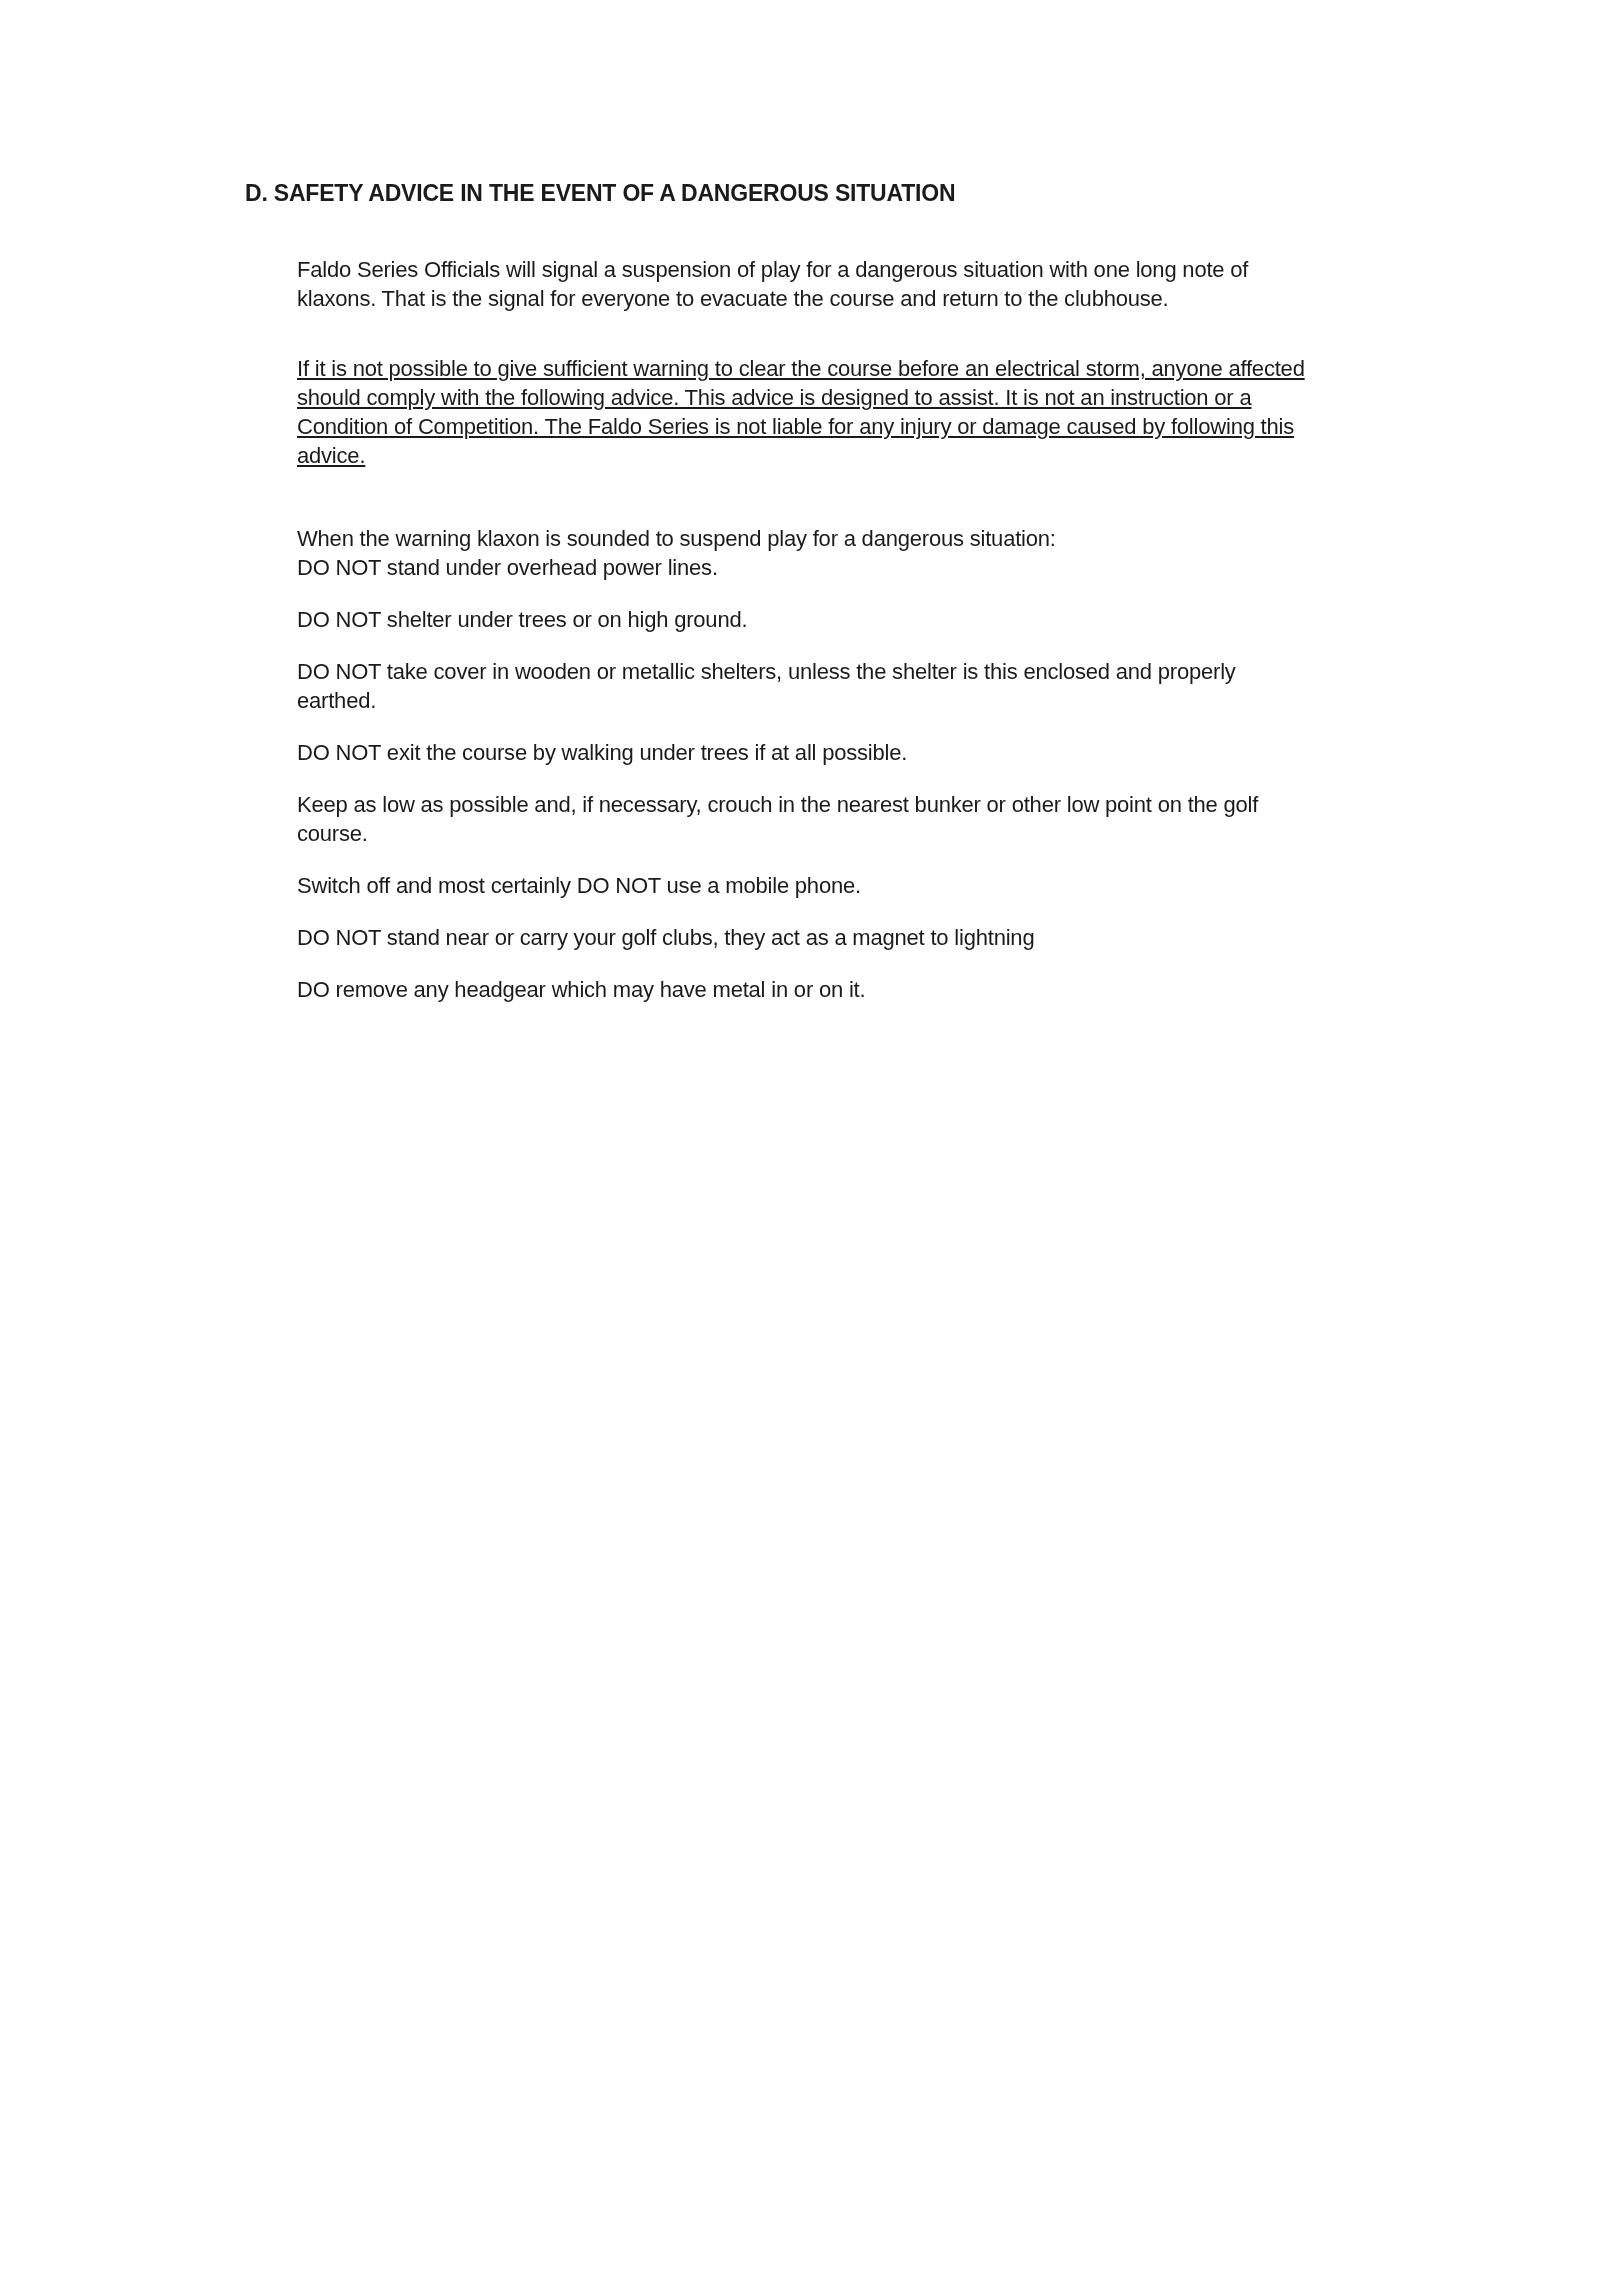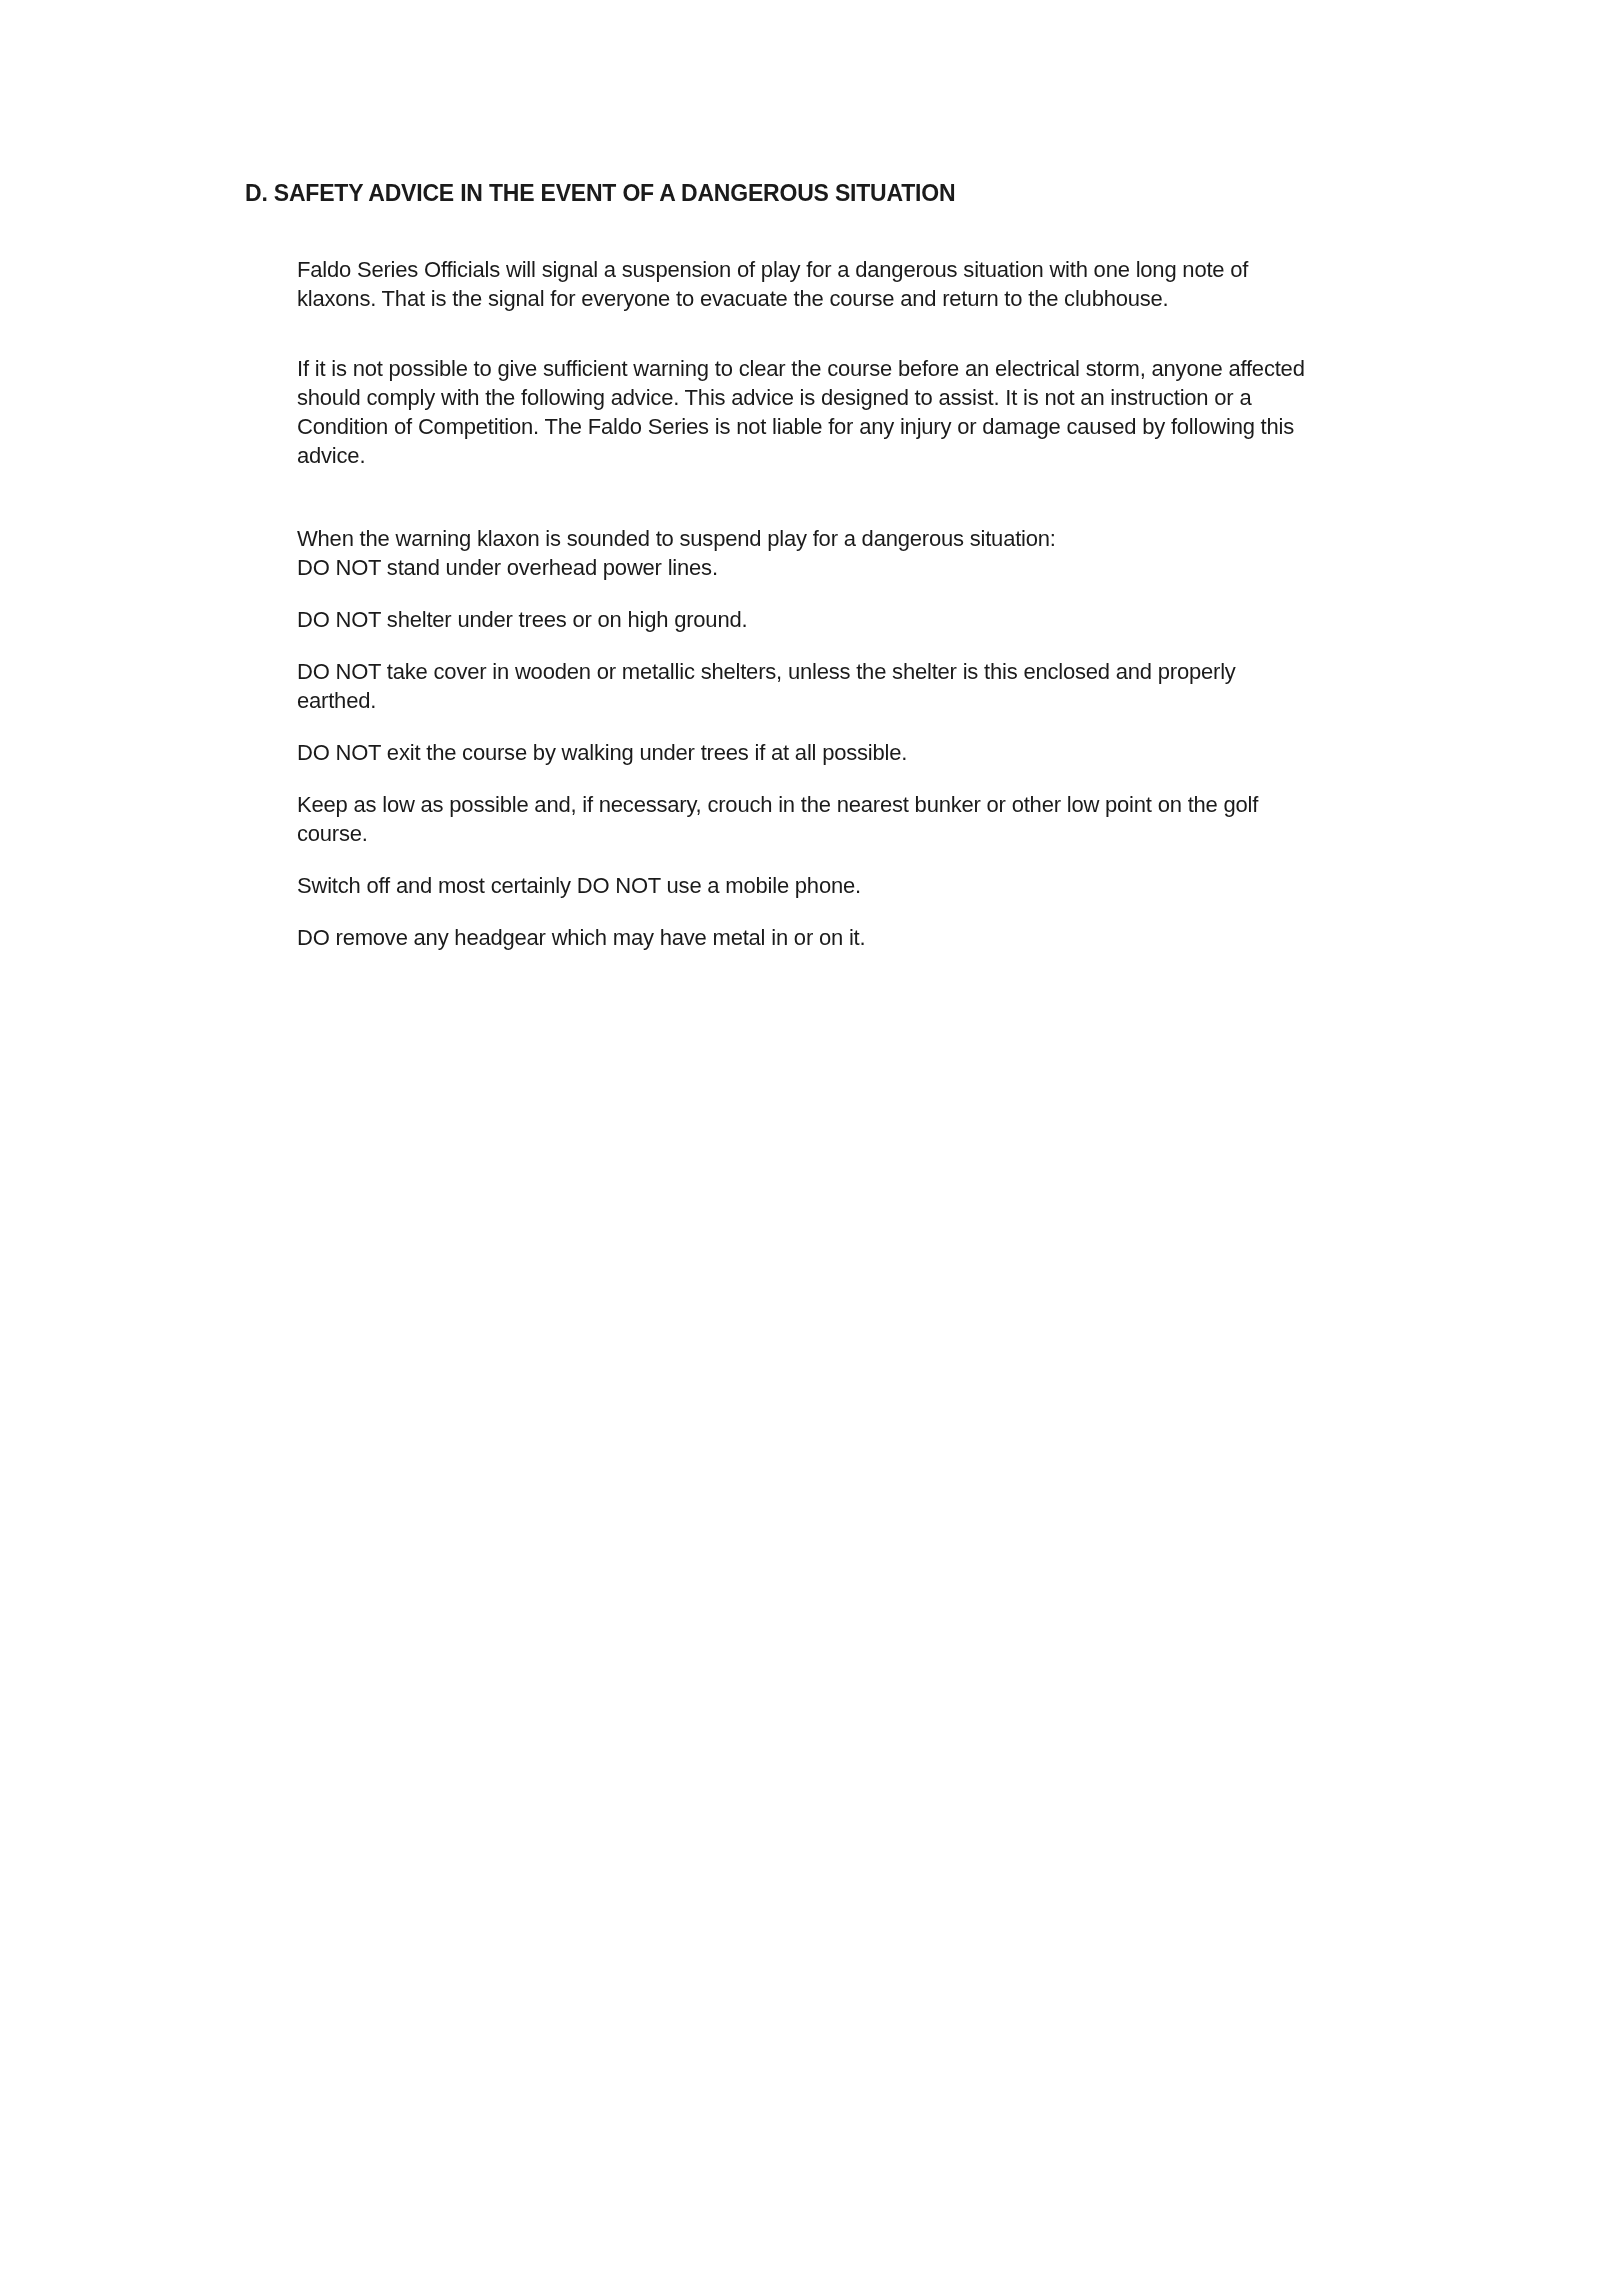--- a/index.html
+++ b/index.html
@@ -29,21 +29,21 @@
     letter-spacing: -0.2px;
     white-space: pre;
   }
   .para {
     margin: 8px 0 23px 52px;
     font-size: 22px;
     line-height: 29px;
     letter-spacing: -0.2px;
     white-space: pre;
   }
-  .para.gap-after-lg { margin-bottom: 54px; }
+  .para.gap-after-lg { margin-bottom: 54px; text-decoration: underline; }
   .para.gap-after-md { margin-bottom: 41px; }
   .bold { font-weight: normal; }
   .signature {
     text-align: right;
     padding-right: 154px;
     font-weight: bold;
   }
 </style>
 </head>
 <body>
@@ -69,18 +69,19 @@
 earthed.</p>
 
   <p class="para bold">DO NOT exit the course by walking under trees if at all possible.</p>
 
   <p class="para bold">Keep as low as possible and, if necessary, crouch in the nearest bunker or other low point on the golf
 course.</p>
 
   <p class="para bold">Switch off and most certainly DO NOT use a mobile phone.</p>
 
 
+  <p class="para bold">DO NOT stand near or carry your golf clubs, they act as a magnet to lightning</p>
 
   <p class="para bold">DO remove any headgear which may have metal in or on it.</p>
 
 
 </div>
 
 
 </body></html>

